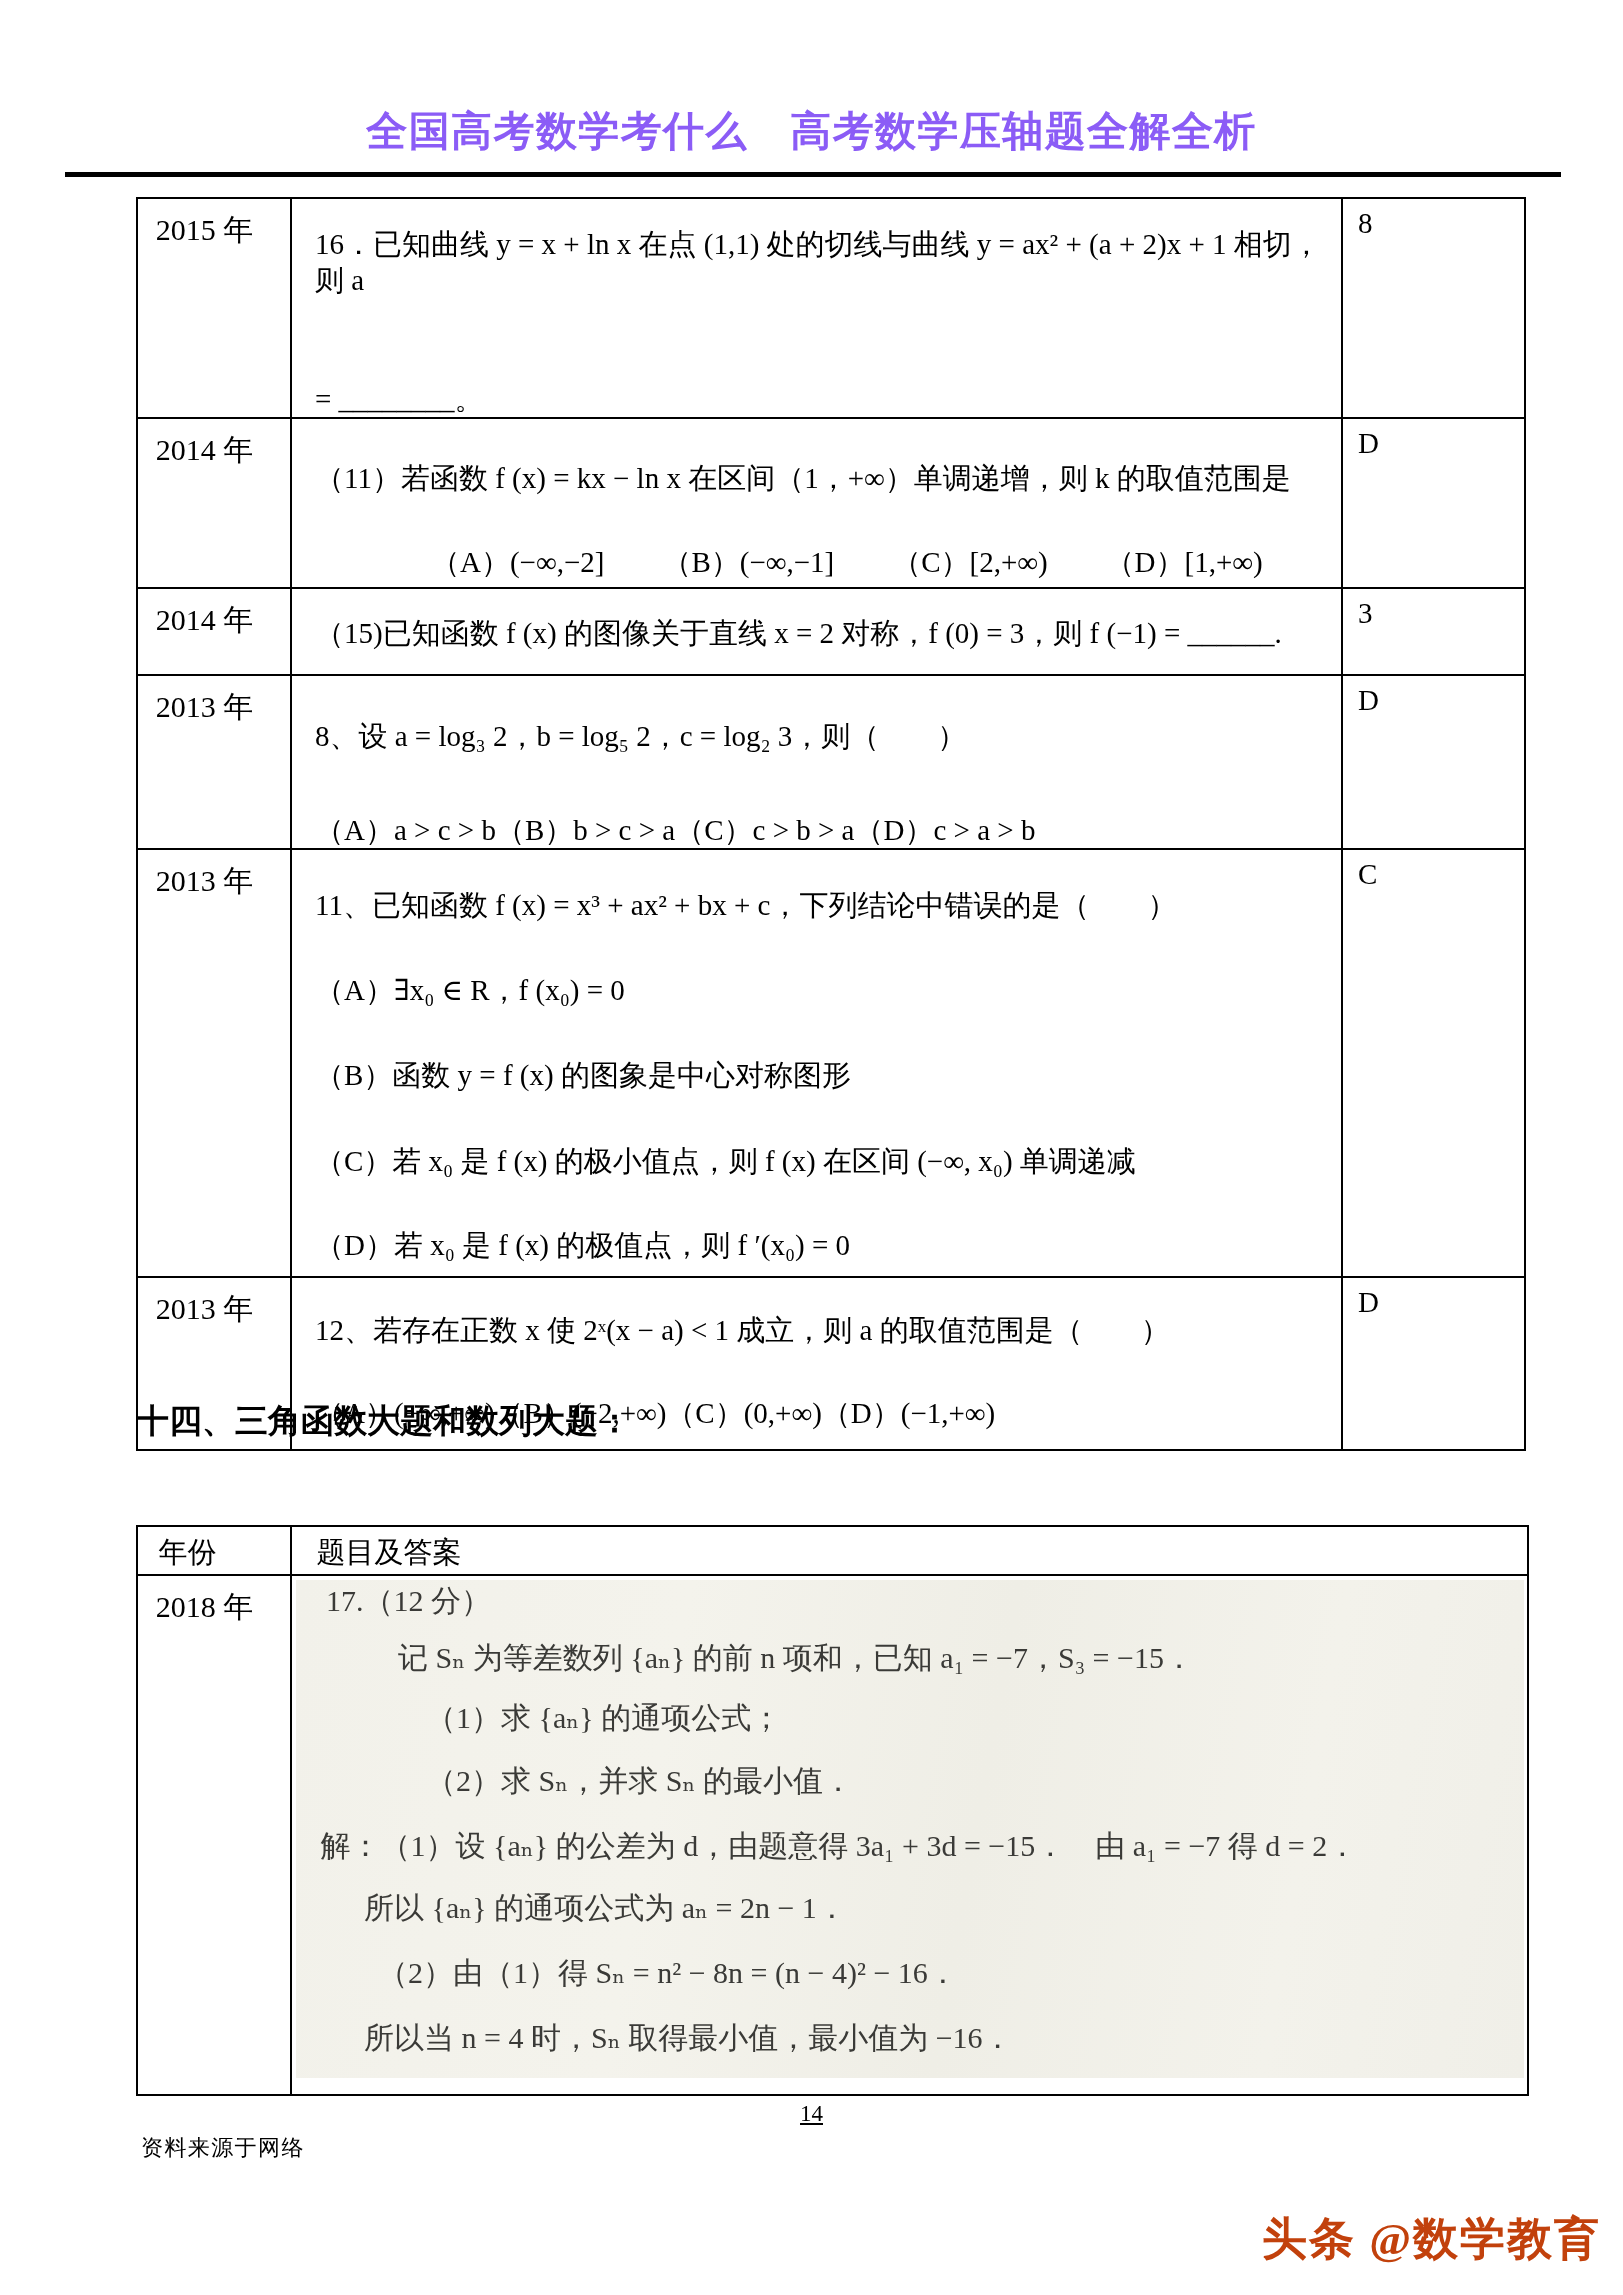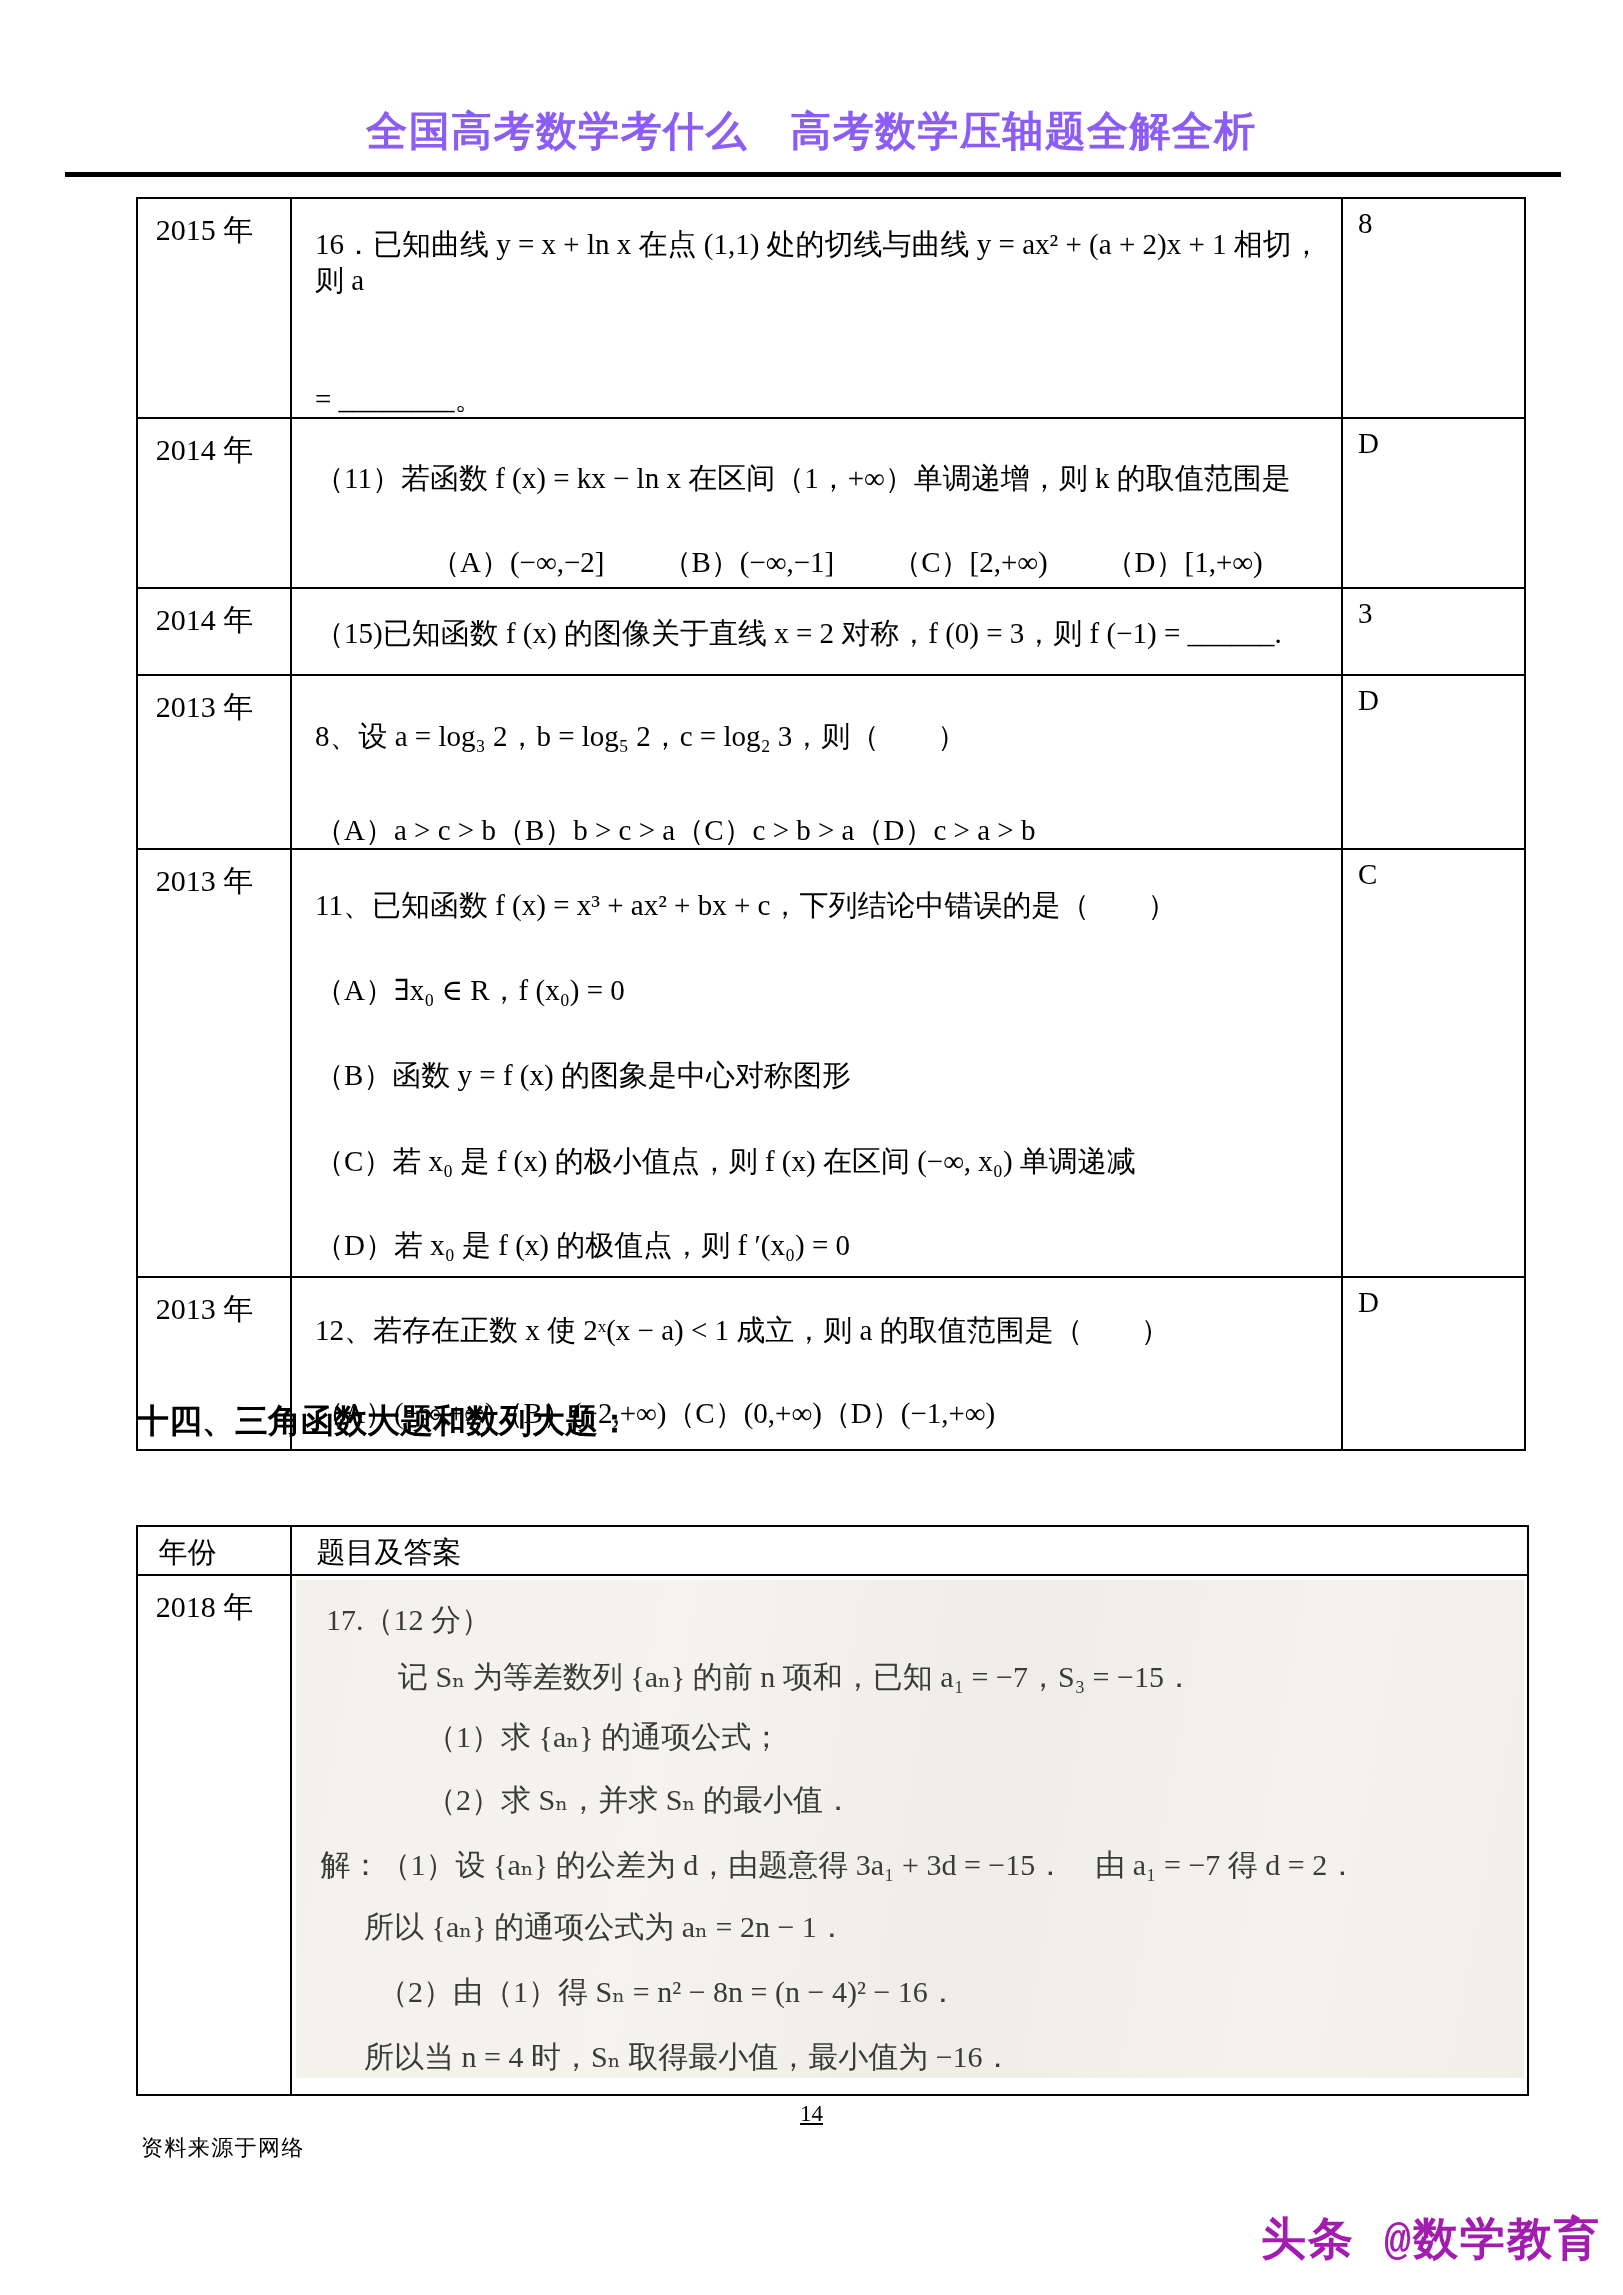--- a/index.html
+++ b/index.html
@@ -66,41 +66,41 @@
   table.t2 td.hc{padding:5.5px 0 0 24.5px;}
   table.t2 td.ry{height:507px;padding:11px 0 0 17.7px;font-size:30px;}
   table.t2 td.rc{padding:0;}
   .scan{
     margin:4.8px 3.4px 4.1px 4.1px;height:498px;
     background:#f1f0e9;
     background-image:linear-gradient(100deg,#f2f1ea 0%,#f4f3ec 30%,#efeee6 55%,#f3f2eb 80%,#f0efe8 100%);
     color:#3a3a37;font-size:30px;
   }
   .scan-line{line-height:1.2;white-space:pre;}
-  .s0{padding-top:22px;margin-left:30px;}
+  .s0{padding-top:3px;margin-left:30px;}
   .s1{margin-top:20.5px;margin-left:102px;}
   .s2{margin-top:24.5px;margin-left:130px;}
   .s3{margin-top:27px;margin-left:130px;}
   .s4{margin-top:29px;margin-left:24.5px;}
   .s5{margin-top:26px;margin-left:68px;}
   .s6{margin-top:29px;margin-left:82px;}
   .s7{margin-top:29px;margin-left:68px;}
   
   .page-number{
     position:absolute;left:0;top:2101px;width:100%;
     text-align:center;font-size:23px;text-decoration:underline;
   }
   .source-note{
     position:absolute;left:141px;top:2133px;
     font-size:22px;letter-spacing:1.4px;
   }
   .watermark{
     position:absolute;right:22px;top:2209px;
-    font-family:Liberation Mono, monospace;
-    font-size:45px;font-weight:900;color:#a21caf;
+    font-family:Liberation Serif, serif;
+    font-size:45px;font-weight:900;color:#c2410c;
     letter-spacing:2px;white-space:pre;
   }
 </style>
 </head>
 <body>
 
 <div class="page">
 
   <div class="doc-title">全国高考数学考什么　高考数学压轴题全解全析</div>
   <div class="title-rule"></div>

